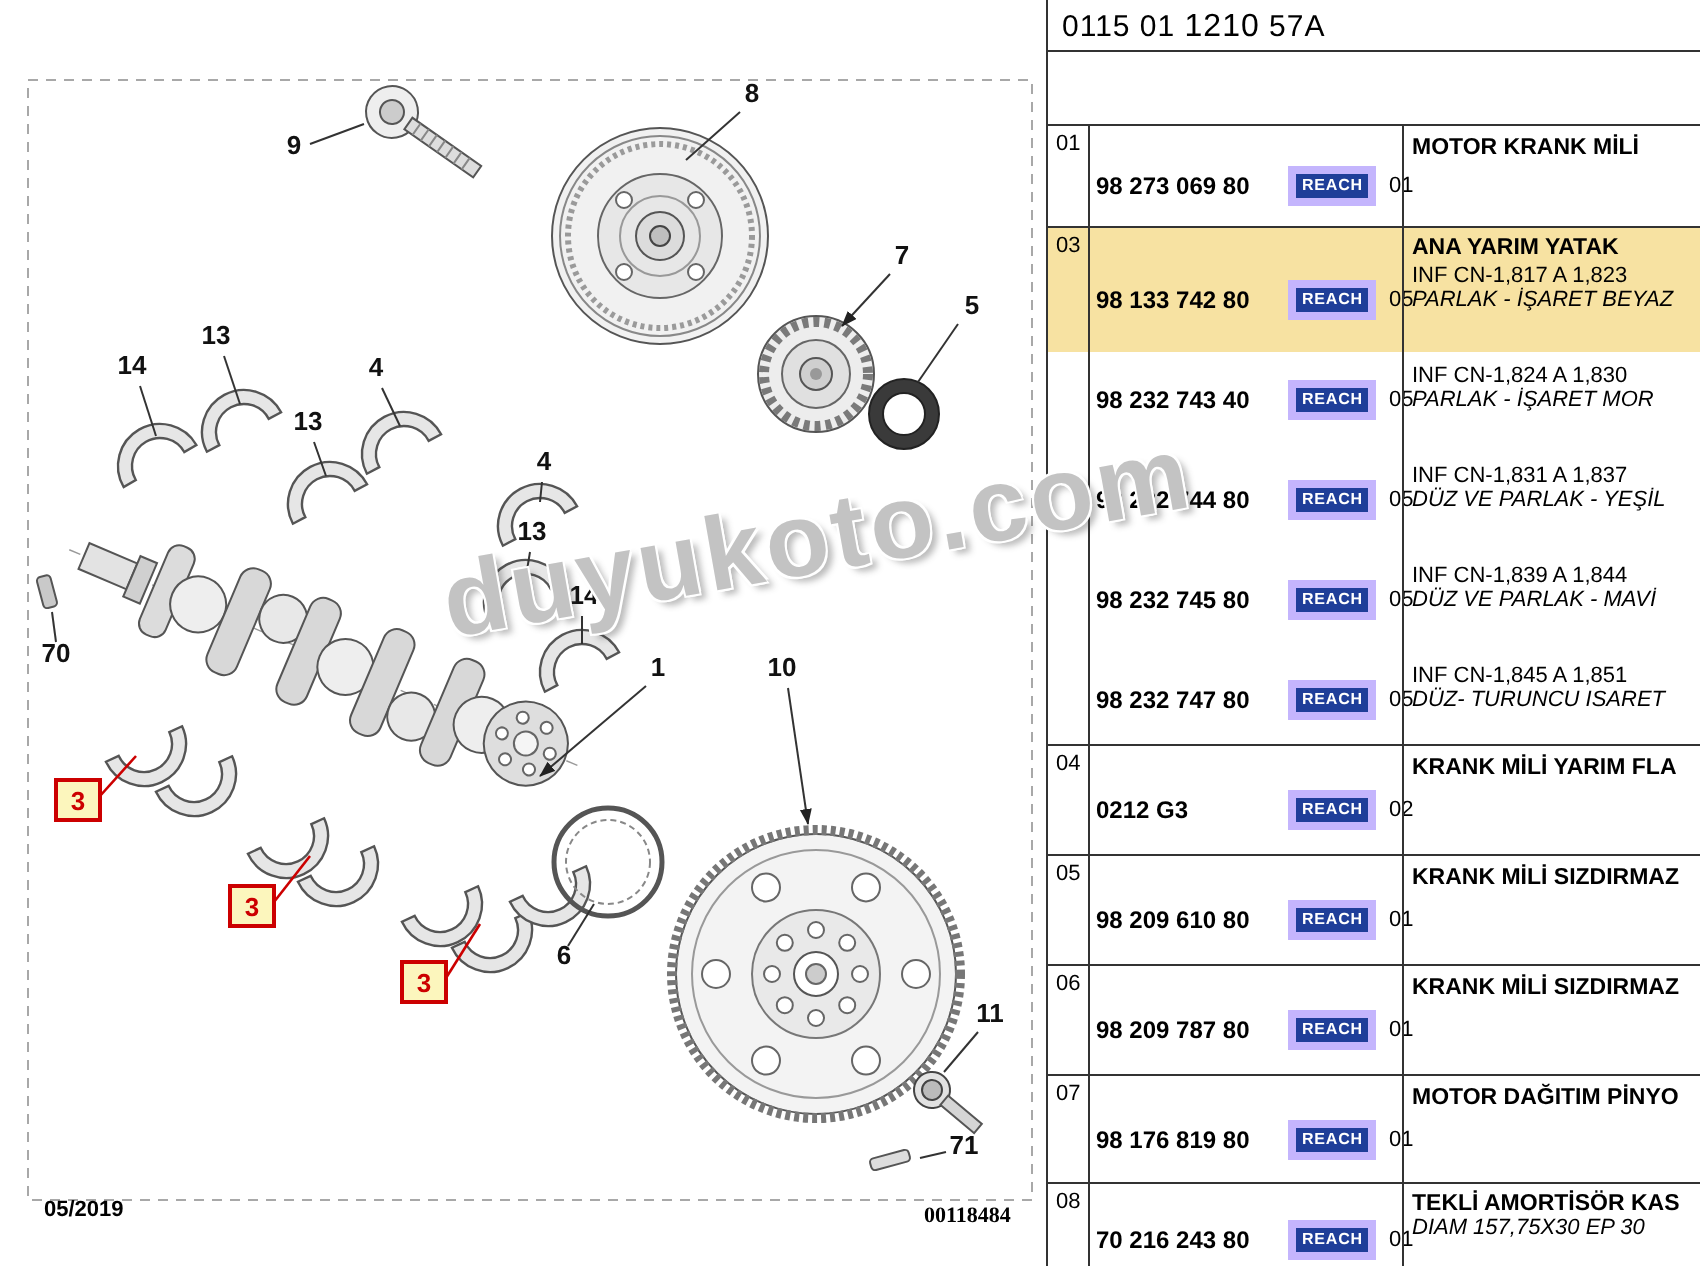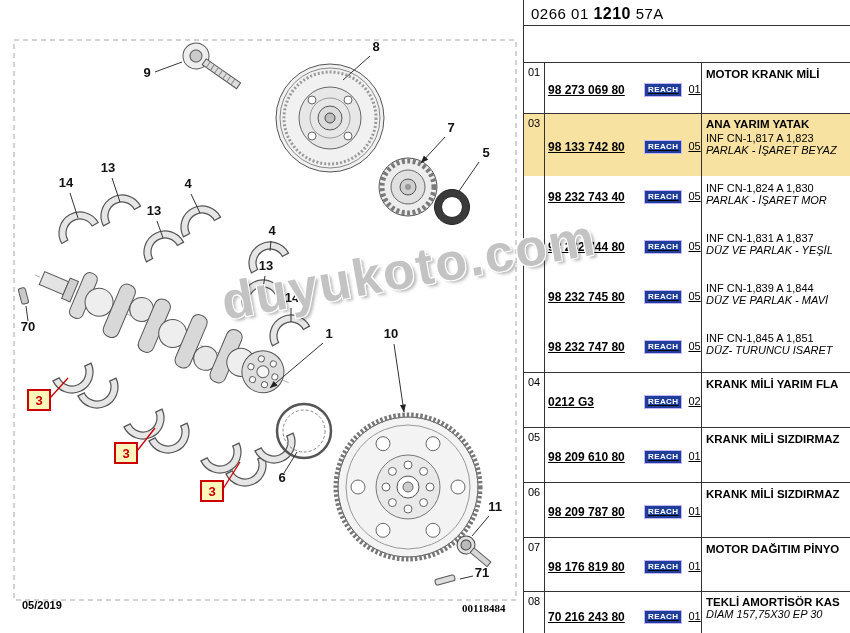--- a/index.html
+++ b/index.html
@@ -17,27 +17,27 @@
   .corner-sheet{position:absolute;left:462px;top:602px;font-size:11px;font-weight:bold;font-family:Liberation Serif, serif;}
   .watermark{position:absolute;left:222px;top:272px;z-index:60;pointer-events:none;
              font-size:52px;font-weight:bold;letter-spacing:2px;white-space:nowrap;
              transform:rotate(-10deg);transform-origin:left center;
              color:rgba(145,145,145,0.55);
              text-shadow:1px 1px 0 #fff,-1px -1px 0 #fff,1px -1px 0 #fff,-1px 1px 0 #fff,3px 3px 3px rgba(60,60,60,0.35);}
   
   .panel{position:absolute;left:523px;top:0;width:400px;height:633px;border-left:1.5px solid #333;}
   .panel-header{position:absolute;left:0;top:0;width:100%;height:26px;border-bottom:1.5px solid #333;
                 font-size:15px;padding:5px 0 0 7px;box-sizing:border-box;letter-spacing:0.5px;}
-  .panel-header .bold{font-weight:bold;font-size:16px;}
+  .panel-header .bold{font-weight:normal;font-size:16px;}
   .rows{position:absolute;left:0;top:62px;width:100%;}
   .row{position:relative;border-top:1.2px solid #333;width:100%;}
   .ref{position:absolute;left:4px;top:3px;font-size:11px;}
-  .partline{position:absolute;left:24px;display:flex;align-items:flex-start;text-decoration:underline;}
+  .partline{position:absolute;left:24px;display:flex;align-items:center;}
   .part{font-size:12px;font-weight:bold;width:92px;white-space:nowrap;}
-  .reach{background:#1f3e99;border:1px solid #c4b5fd;color:#fff;font-size:8px;font-weight:bold;
+  .reach{background:#1f3e99;border:4px solid #c4b5fd;color:#fff;font-size:8px;font-weight:bold;
          padding:2px 3px;letter-spacing:0.4px;margin-left:4px;line-height:1;}
   .qty{font-size:11px;margin-left:6px;}
   .desc{position:absolute;left:182px;right:0;top:0;}
   .dtitle{font-size:11.5px;font-weight:bold;white-space:nowrap;}
   .dline{font-size:11px;white-space:nowrap;}
   .ital{font-style:italic;}
   .sub{position:absolute;left:0;right:0;height:50px;}
   .hl{position:absolute;left:0;right:0;top:0;height:62px;background:#f7e2a2;}
   .vline{position:absolute;top:62px;bottom:0;width:1px;background:#333;z-index:5;}
 </style>
@@ -231,21 +231,21 @@
 
     <div class="corner-date">05/2019</div>
     <div class="corner-sheet">00118484</div>
   </div>
 
   <div class="watermark">duyukoto.com</div>
 
   <div class="panel">
 
     <div class="panel-header">
-      <span>0266 01 </span><span class="bold">1210</span><span> 57A</span>
+      <span>0115 01 </span><span class="bold">1210</span><span> 57A</span>
     </div>
 
     <div class="rows">
 
       <div class="row" style="height:50px">
         <div class="ref">01</div>
         <div class="partline" style="top:20px">
           <span class="part">98 273 069 80</span>
           <span class="reach">REACH</span>
           <span class="qty">01</span>

